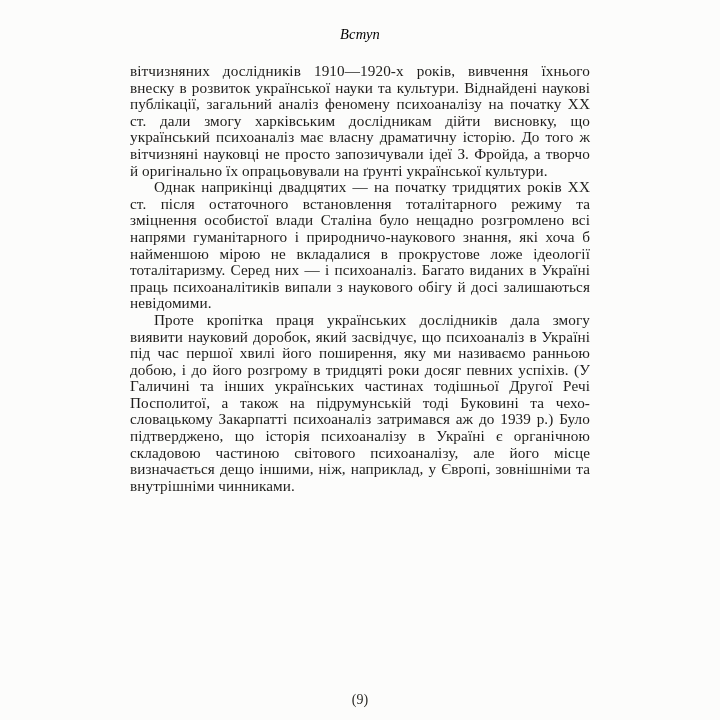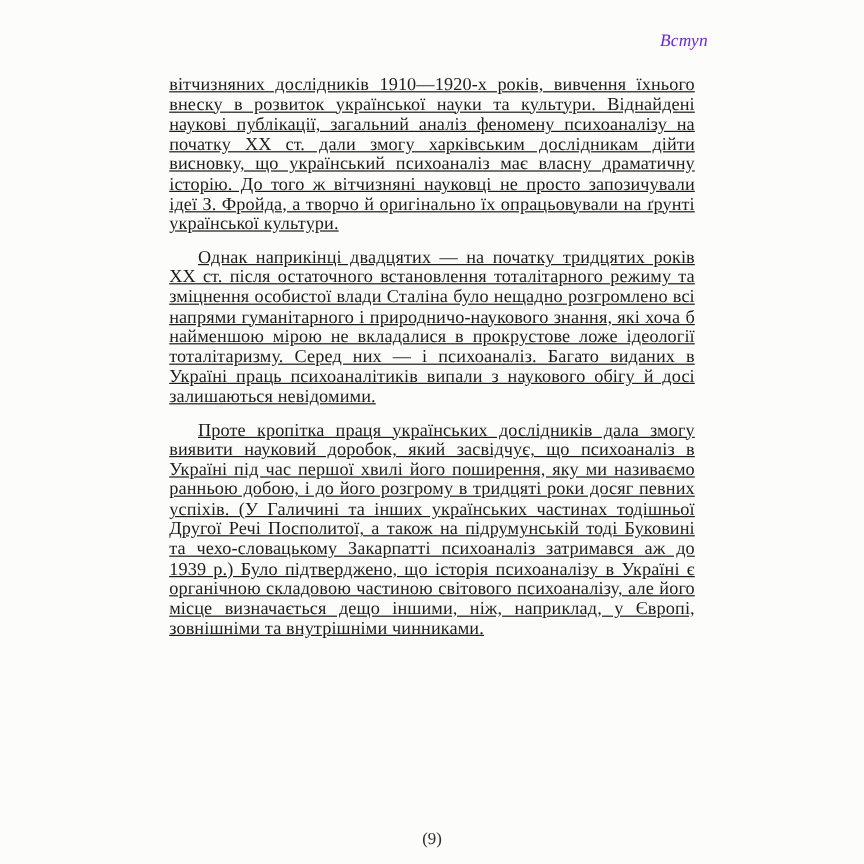--- a/index.html
+++ b/index.html
@@ -13,37 +13,36 @@
     width: 720px;
     height: 720px;
     margin: 0 auto;
     background: #fcfcfb;
     box-sizing: border-box;
     padding: 26px 130px 0 130px;
     color: #1d1c1a;
     overflow: hidden;
   }
   .running-head {
-    text-align: right;
+    text-align: center;
     font-style: italic;
     font-size: 14.5px;
     letter-spacing: 0.2px;
-    color: #6d28d9;
+    color: #000000;
     margin-bottom: 20px;
   }
   .body-text {
     font-size: 15.2px;
     line-height: 16.6px;
     text-align: justify;
     letter-spacing: 0.1px;
   }
   .body-text p {
-    margin: 11px;
+    margin: 0;
     text-indent: 24px;
-    text-decoration: underline;
   }
   .body-text p.no-indent {
     text-indent: 0;
   }
   .folio {
     position: absolute;
     bottom: 12px;
     left: 0;
     right: 0;
     text-align: center;

